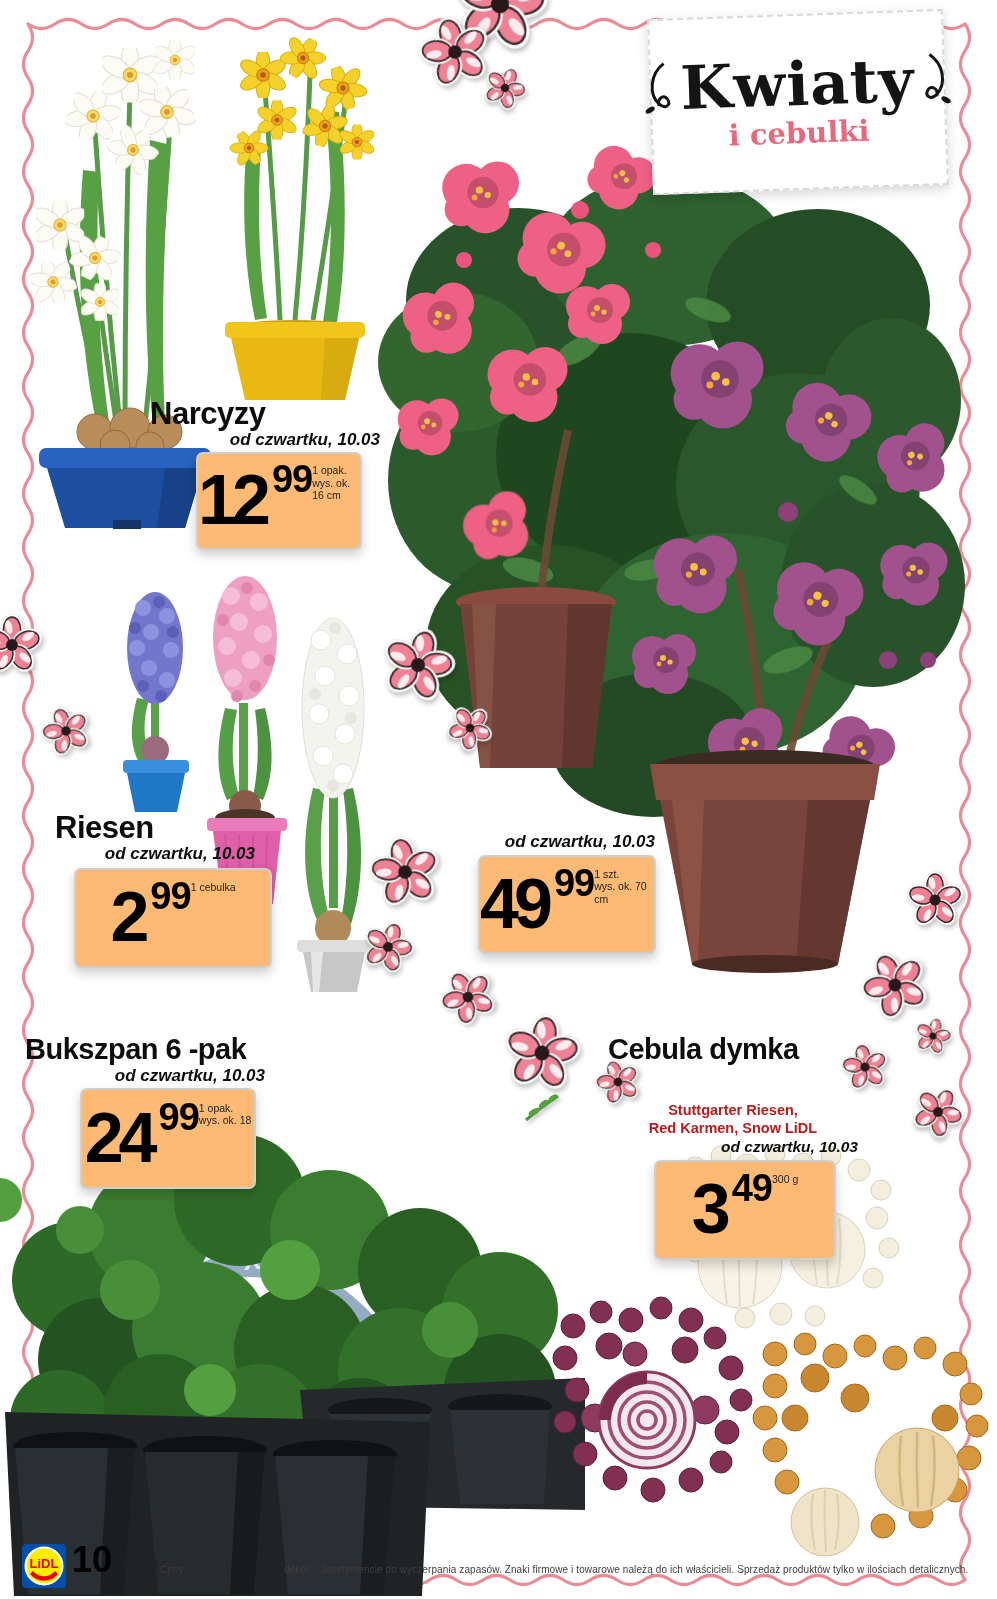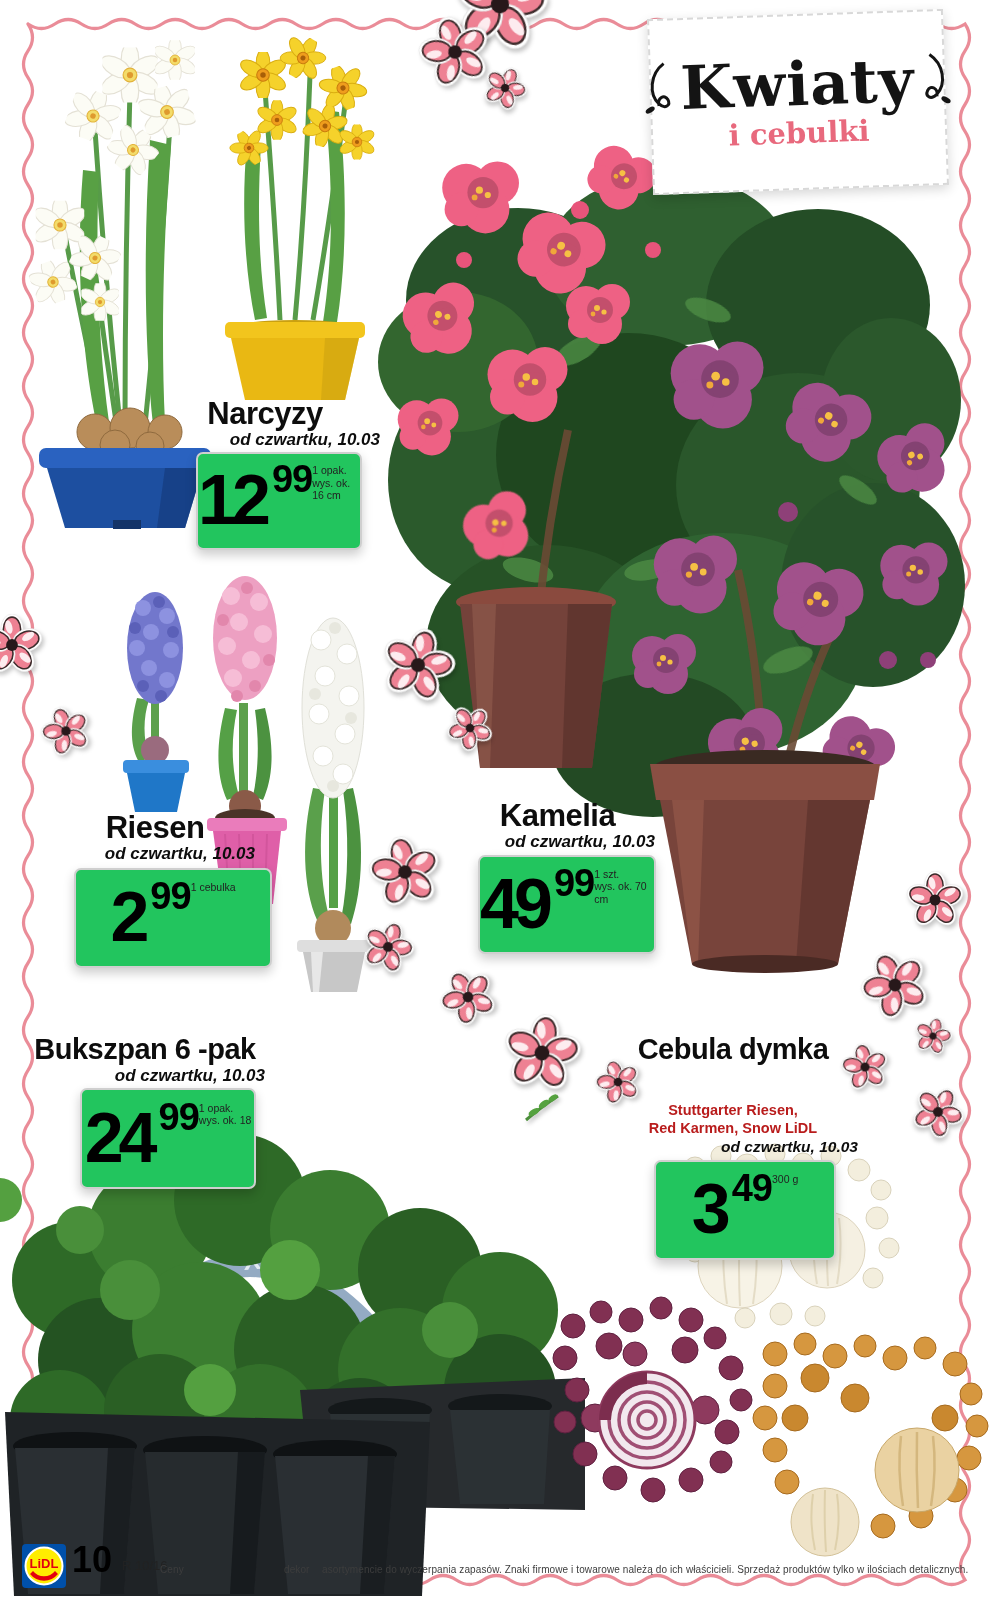--- a/index.html
+++ b/index.html
@@ -3,27 +3,27 @@
 <meta charset="utf-8">
 <style>
   html,body{margin:0;padding:0;background:#fff;}
   #page{position:relative;width:997px;height:1599px;background:#ffffff;overflow:hidden;
         font-family:"Liberation Sans",sans-serif;color:#111;}
   
   .wave-border{position:absolute;left:0;top:0;z-index:0;pointer-events:none;}
   .photo{position:absolute;z-index:1;}
   .doodle{position:absolute;z-index:2;filter:drop-shadow(2px 3px 2px rgba(0,0,0,.22));}
   
-  .title{position:absolute;z-index:3;text-align:center;font-weight:bold;font-size:31px;
+  .title{position:absolute;z-index:3;font-weight:bold;font-size:31px;
          letter-spacing:-0.5px;color:#0d0d0d;}
   .title.small{font-size:29px;}
   .avail{position:absolute;z-index:3;text-align:right;font-weight:bold;font-style:italic;
          font-size:17px;color:#0d0d0d;}
   .varieties{position:absolute;z-index:3;text-align:center;font-weight:bold;font-size:14.5px;color:#b91c1c;}
-  .price-box{position:absolute;z-index:3;background:#22c55e;border:2px solid #cfcfcf;border-radius:7px;
+  .price-box{position:absolute;z-index:3;background:#fdba74;border:2px solid #cfcfcf;border-radius:7px;
              box-shadow:0 5px 11px rgba(0,0,0,.20);display:flex;align-items:center;justify-content:center;}
   .p-main{font-size:70px;font-weight:bold;letter-spacing:-5px;line-height:.85;color:#000;}
   .p-col{display:flex;flex-direction:row;justify-content:flex-start;height:74px;margin-left:6px;}
   .p-sup{font-size:38px;font-weight:bold;line-height:.8;color:#000;letter-spacing:-1px;}
   .p-unit{font-size:10.5px;line-height:1.2;text-align:left;color:#222;}
   .p-unit span{display:block;}
   
   .badge{position:absolute;z-index:4;left:650px;top:14px;width:292px;height:172px;background:#fff;
          transform:rotate(-2deg);border:2px dashed #d8d8d8;box-shadow:0 4px 12px rgba(0,0,0,.16);
          display:flex;flex-direction:column;align-items:center;justify-content:center;}
@@ -557,21 +557,20 @@
   <div class="price-box" style="left:74px;top:868px;width:194px;height:96px">
     <span class="p-main">2</span>
     <span class="p-col">
       <span class="p-sup">99</span>
       <span class="p-unit">
         <span>1 cebulka</span>
       </span>
     </span>
   </div>
 
-  <div class="title" style="left:460px;top:798px;width:195px">Kamelia</div>
   <div class="avail" style="left:460px;top:832px;width:195px">od czwartku, 10.03</div>
   <div class="price-box" style="left:478px;top:855px;width:174px;height:95px">
     <span class="p-main">49</span>
     <span class="p-col">
       <span class="p-sup">99</span>
       <span class="p-unit">
         <span>1 szt.</span>
           <span>wys. ok. 70 cm</span>
       </span>
     </span>

